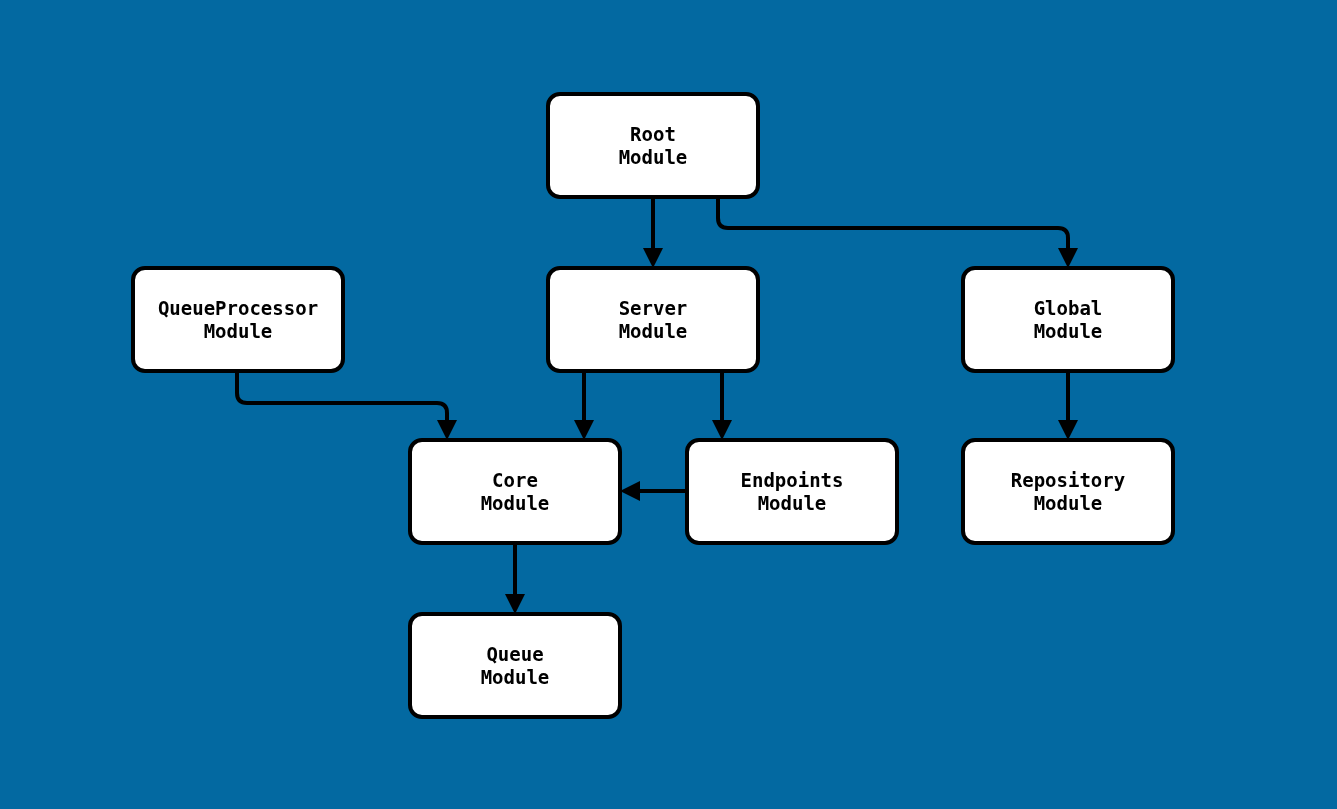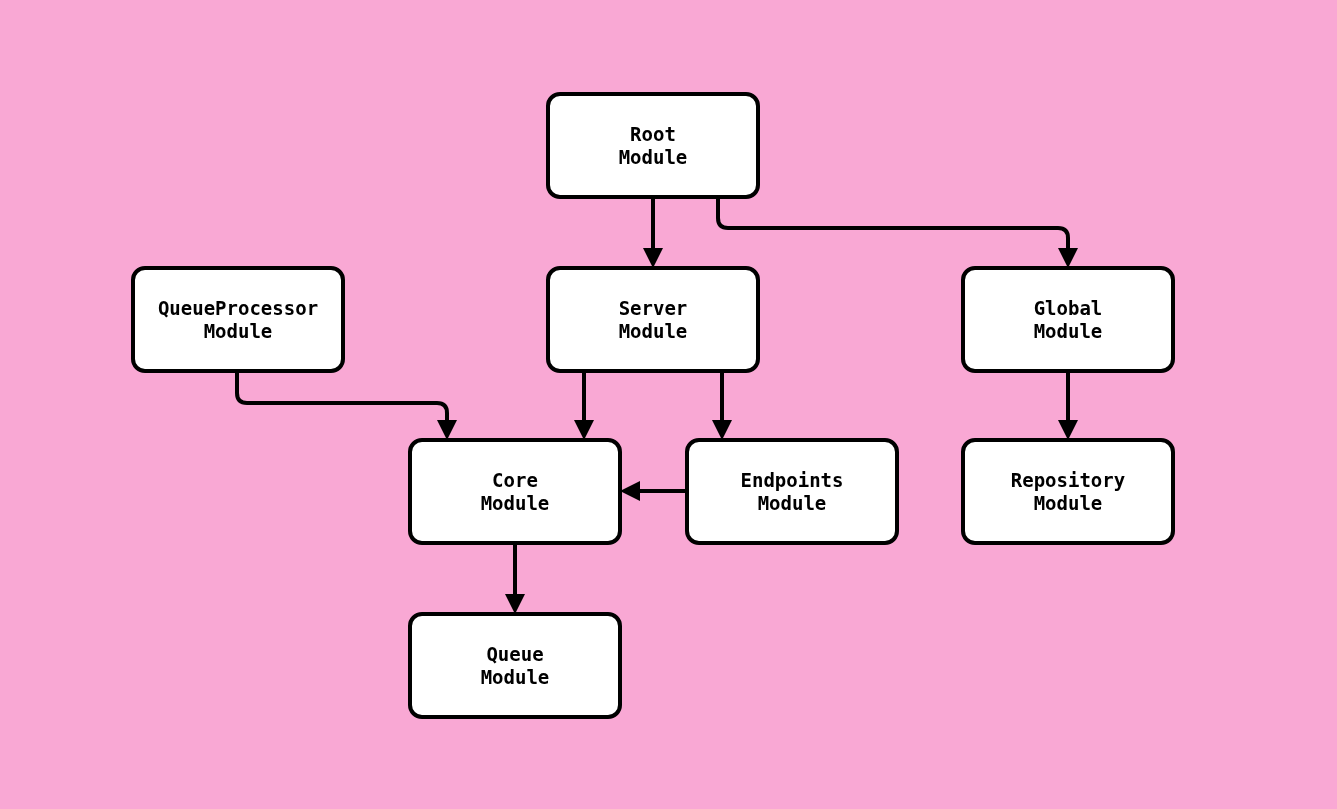--- a/index.html
+++ b/index.html
@@ -11,21 +11,21 @@
   body {
     width: 1337px;
     height: 809px;
     overflow: hidden;
     font-family: "DejaVu Sans Mono", "Liberation Mono", monospace;
   }
   #diagram-root {
     position: relative;
     width: 1337px;
     height: 809px;
-    background: #f9a8d4;
+    background: #0369a1;
   }
   svg#diagram-canvas {
     display: block;
     width: 1337px;
     height: 809px;
   }
   .node-box {
     fill: #ffffff;
     stroke: #000000;
     stroke-width: 4;

